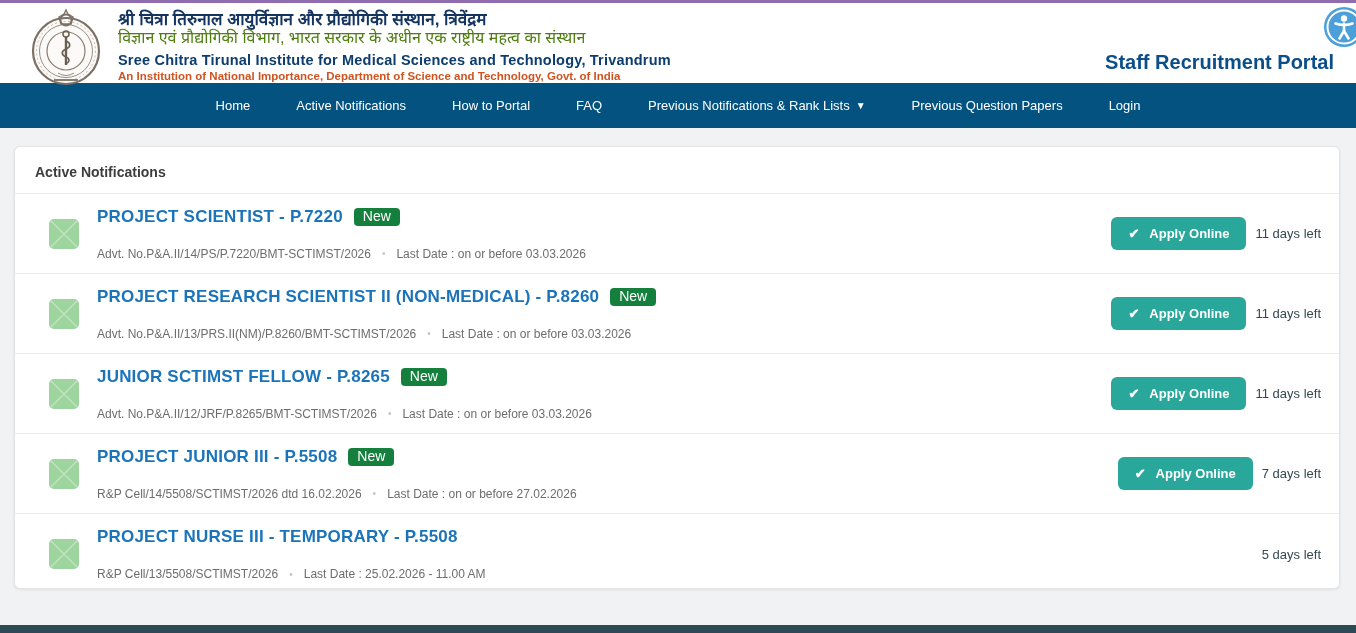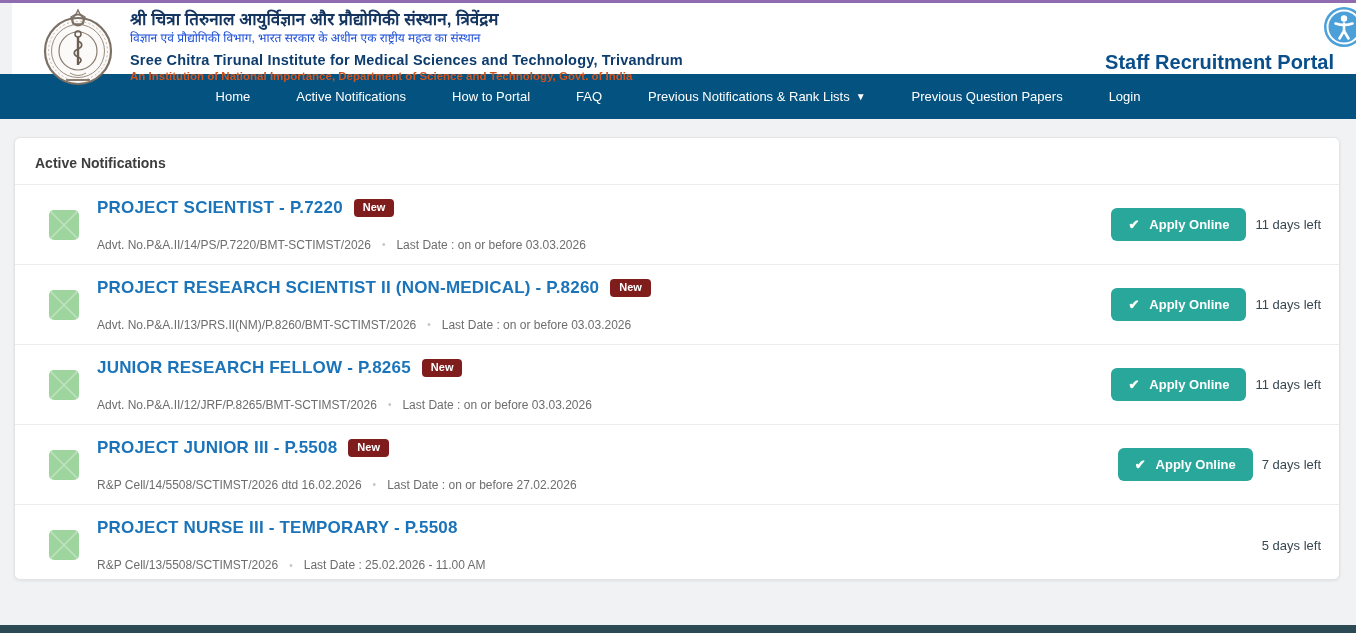--- a/index.html
+++ b/index.html
@@ -6,25 +6,25 @@
   html,body { width:1356px; height:633px; overflow:hidden; }
   body {
     font-family:"Liberation Sans", sans-serif;
     background:#f1f2f3;
     position:relative;
   }
   
   .top-strip { height:3px; background:#8f6cb0; width:100%; }
 
   
-  .header { background:#ffffff; height:71px; position:relative;margin-left:12px; }
+  .header { background:#ffffff; height:80px; position:relative; }
   .logo-wrap { position:absolute; left:28px; top:4px; width:76px; height:80px; cursor:pointer; }
   .header-text { position:absolute; left:118px; top:7px; }
   .title-hi { font-size:17px; font-weight:bold; color:#14355f; line-height:20px; }
-  .subtitle-hi { font-size:12px; color:#1d4ed8; line-height:16px; }
+  .subtitle-hi { font-size:16px; color:#4d7c0f; line-height:16px; }
   .title-en { font-size:14.5px; font-weight:bold; color:#0d3c6e; line-height:17px; margin-top:6px; letter-spacing:.2px; }
   .subtitle-en { font-size:11.5px; font-weight:bold; color:#cf5420; line-height:14px; }
   .portal-title { position:absolute; right:22px; top:48px; font-size:20px; font-weight:bold; color:#0a4e8a; }
   .a11y-icon { position:absolute; right:-9px; top:3px; width:42px; height:42px; cursor:pointer; }
 
   
   .nav { background:#04527f; height:45px; display:flex; align-items:center; justify-content:center; }
   .nav-item { color:#ffffff; font-size:13px; padding:0 23px; cursor:pointer; white-space:nowrap; line-height:45px;text-align:center; }
   .nav-item .caret { font-size:10px; margin-left:6px; display:inline-block; transform:translateY(-1px); }
 
@@ -41,21 +41,21 @@
   .row {
     display:flex; align-items:center; padding:0 18px 0 34px;
     height:80px; border-bottom:1px solid #ececec;
   }
   .row:last-child { border-bottom:none; }
   .row-icon { width:30px; height:30px; margin-right:18px; flex:0 0 auto; }
   .row-text { display:flex; flex-direction:column; }
   .title-line { display:flex; align-items:center; gap:11px; }
   .row-title { font-size:17px; font-weight:bold; color:#1b74ba; text-decoration:none; cursor:pointer; letter-spacing:.2px; }
   .new-badge {
-    background:#7f1d1d; color:#ffffff; font-size:11px; font-weight:bold;
+    background:#15803d; color:#ffffff; font-size:14px; font-weight:normal;
     padding:3px 9px 4px 9px; border-radius:4px; line-height:11px;
   }
   .sub-line { margin-top:20px; font-size:12px; color:#6d6d6d; display:flex; align-items:center; }
   .dot { color:#c4c4c4; margin:0 11px; font-size:10px; }
   .row-right { margin-left:auto; display:flex; align-items:center; gap:9px; }
   .apply-btn {
     background:#2aa79b; border:none; color:#ffffff; font-family:inherit;
     font-size:13px; font-weight:bold; padding:9px 17px; border-radius:6px;
     display:flex; align-items:center; gap:10px; cursor:pointer;
   }
@@ -175,21 +175,21 @@
 
   <div class="row">
     <div class="row-icon">
       <svg width="30" height="30" viewBox="0 0 30 30">
         <rect x="0" y="0" width="30" height="30" rx="5" fill="#9ed49e"></rect>
         <path d="M1.5 1.5 L28.5 28.5 M28.5 1.5 L1.5 28.5" stroke="#bfe3bf" stroke-width="1.6"></path>
       </svg>
     </div>
     <div class="row-text">
       <div class="title-line">
-        <a class="row-title">JUNIOR RESEARCH FELLOW - P.8265</a>
+        <a class="row-title">JUNIOR SCTIMST FELLOW - P.8265</a>
         <span class="new-badge">New</span>
       </div>
       <div class="sub-line">
         <span class="row-ref">Advt. No.P&amp;A.II/12/JRF/P.8265/BMT-SCTIMST/2026</span>
         <span class="dot">•</span>
         <span class="row-date">Last Date : on or before 03.03.2026</span>
       </div>
     </div>
     <div class="row-right">
       <button class="apply-btn">

